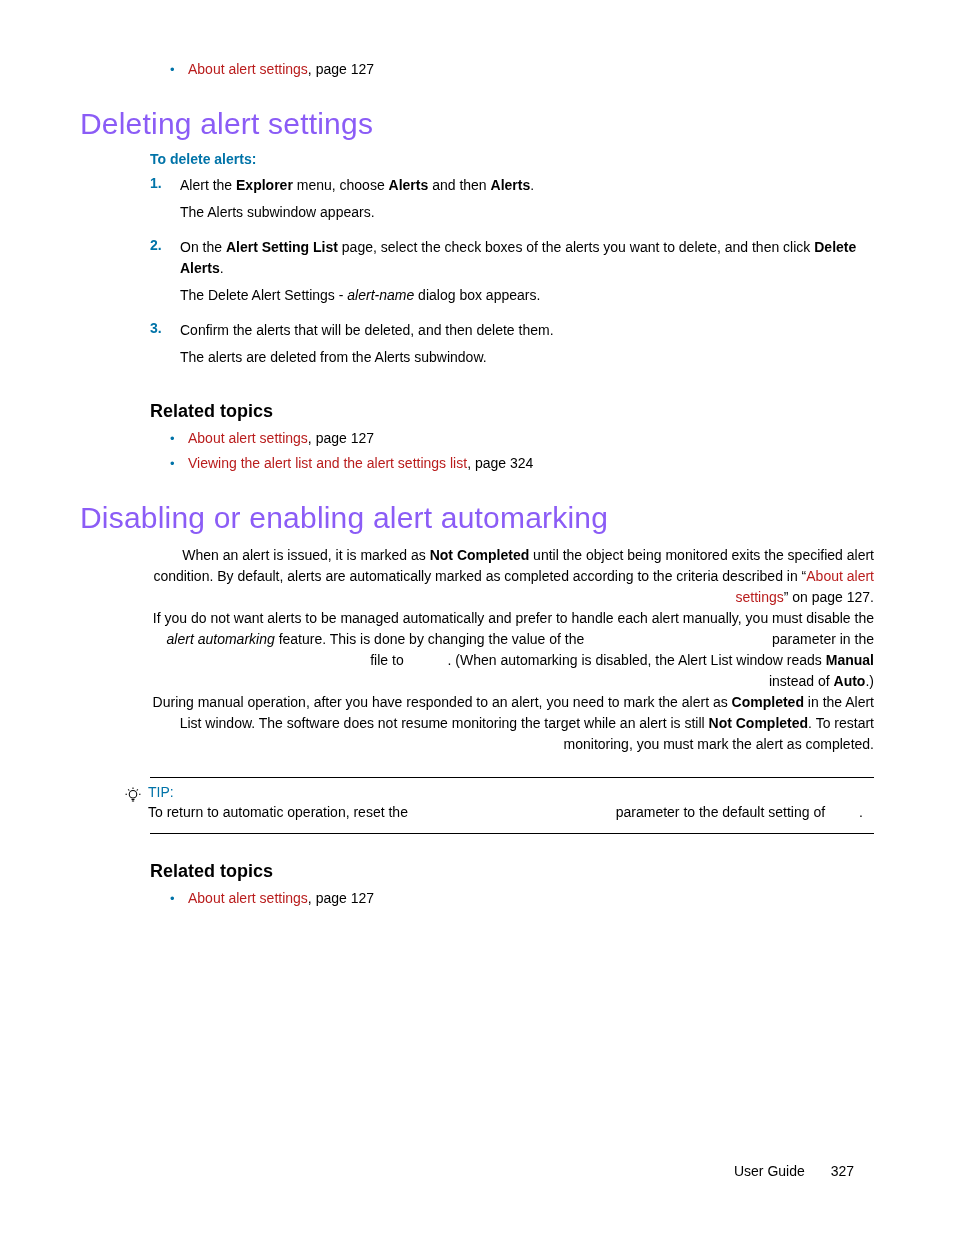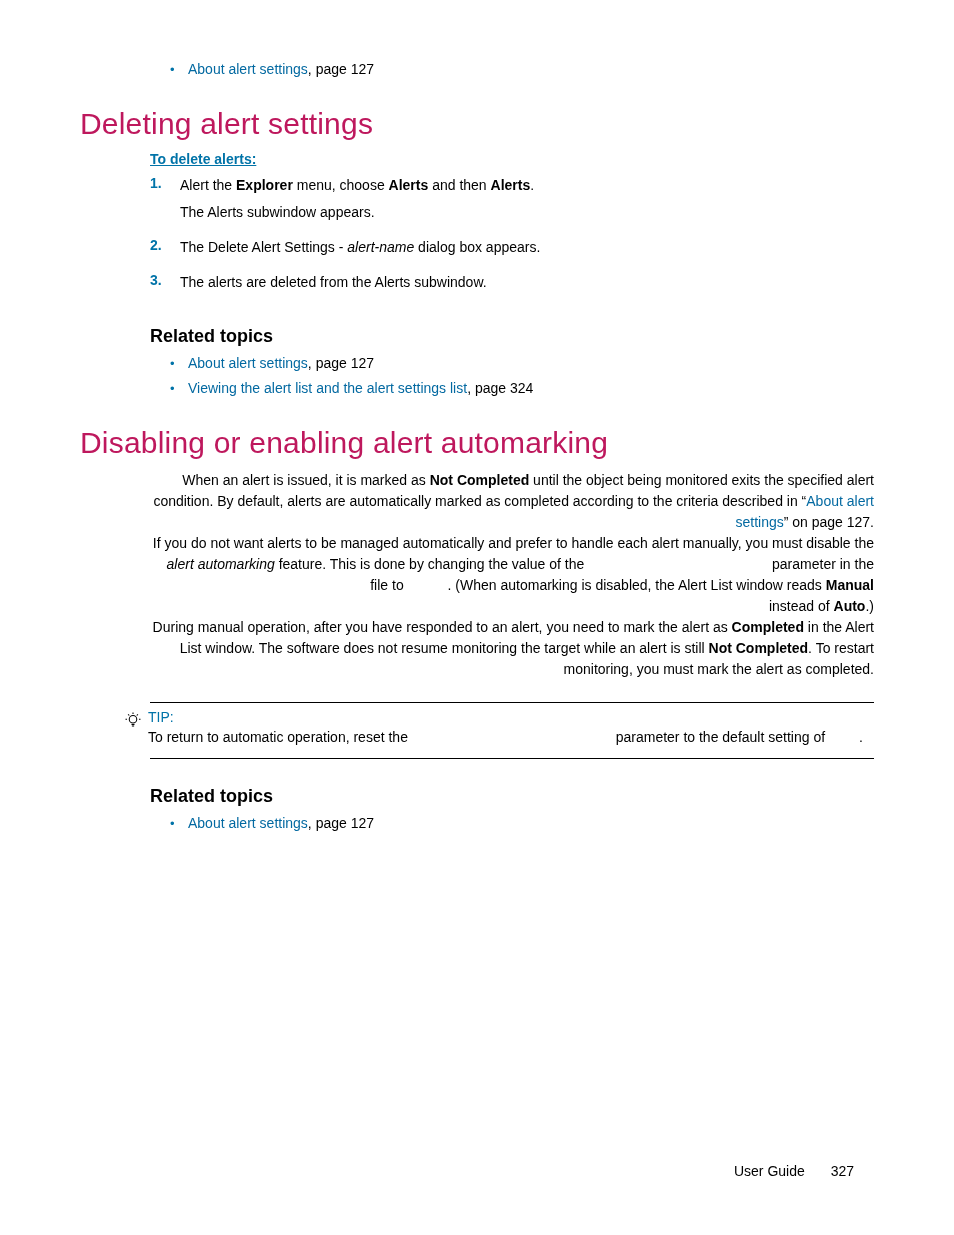--- a/index.html
+++ b/index.html
@@ -31,36 +31,35 @@
     color: #0073a8;
     font-size: 13px;
     width: 18px;
     flex: 0 0 18px;
   }
   .bullet-text {
     font-size: 14px;
     line-height: 1.45;
   }
   a.link {
-    color: #0369a1;
+    color: #b91c1c;
     text-decoration: none;
   }
   h2.section-title {
     font-weight: 300;
-    color: #be185d;
+    color: #8b5cf6;
     font-size: 30px;
     margin: 28px 0 10px 0;
     letter-spacing: 0.2px;
   }
   .subhead-blue {
     color: #0073a8;
     font-weight: bold;
     font-size: 14px;
     margin: 6px 0 8px 0;
-    text-decoration: underline;
   }
   .subhead-black {
     color: #000;
     font-weight: bold;
     font-size: 18px;
     margin: 27px 0 6px 0;
   }
   ol.steps {
     list-style: none;
     padding: 0;
@@ -156,27 +155,31 @@
           <p>
             <span>Alert the </span><span class="bold">Explorer</span><span> menu, choose </span><span class="bold">Alerts</span><span> and then </span><span class="bold">Alerts</span><span>.</span>
           </p>
           <p>The Alerts subwindow appears.</p>
         </div>
       </li>
       <li>
         <span class="step-num">2.</span>
         <div class="step-body">
           <p>
+            <span>On the </span><span class="bold">Alert Setting List</span><span> page, select the check boxes of the alerts you want to delete, and then click </span><span class="bold">Delete Alerts</span><span>.</span>
+          </p>
+          <p>
             <span>The Delete Alert Settings - </span><span class="italic">alert-name</span><span> dialog box appears.</span>
           </p>
         </div>
       </li>
       <li>
         <span class="step-num">3.</span>
         <div class="step-body">
+          <p>Confirm the alerts that will be deleted, and then delete them.</p>
           <p>The alerts are deleted from the Alerts subwindow.</p>
         </div>
       </li>
     </ol>
 
     <div class="subhead-black">Related topics</div>
     <div class="bullet-row">
       <span class="bullet">•</span>
       <span class="bullet-text">
         <a class="link">About alert settings</a><span>, page 127</span>

